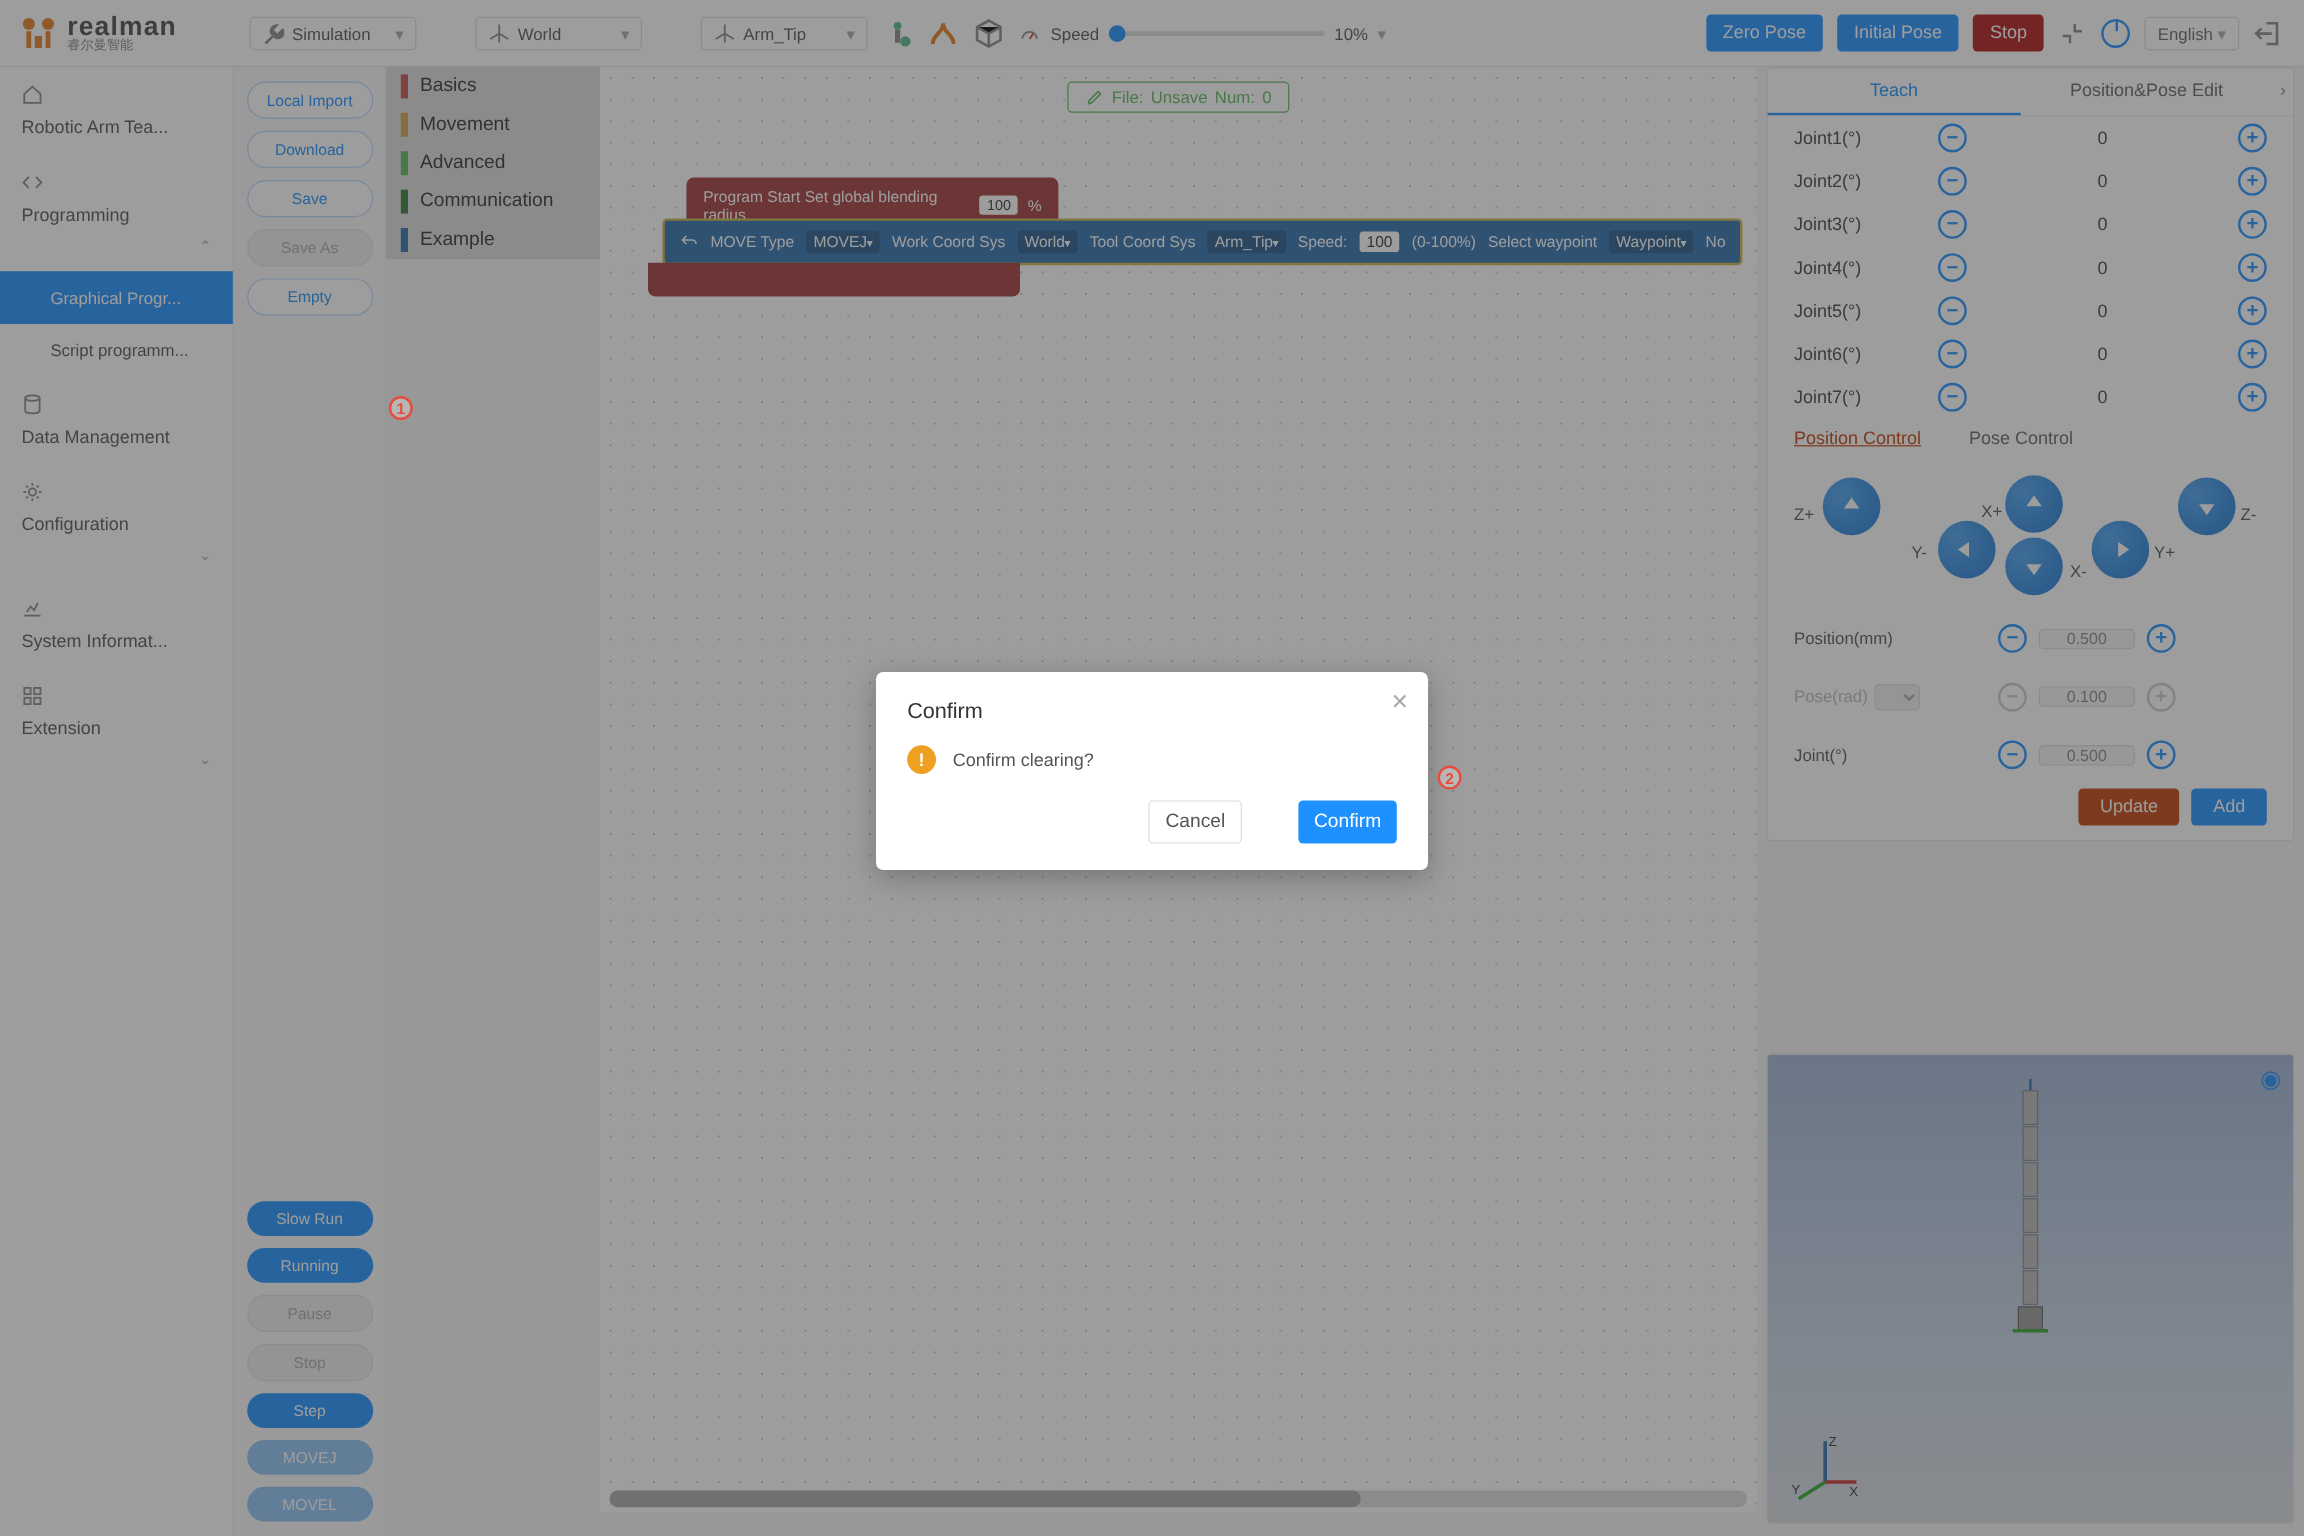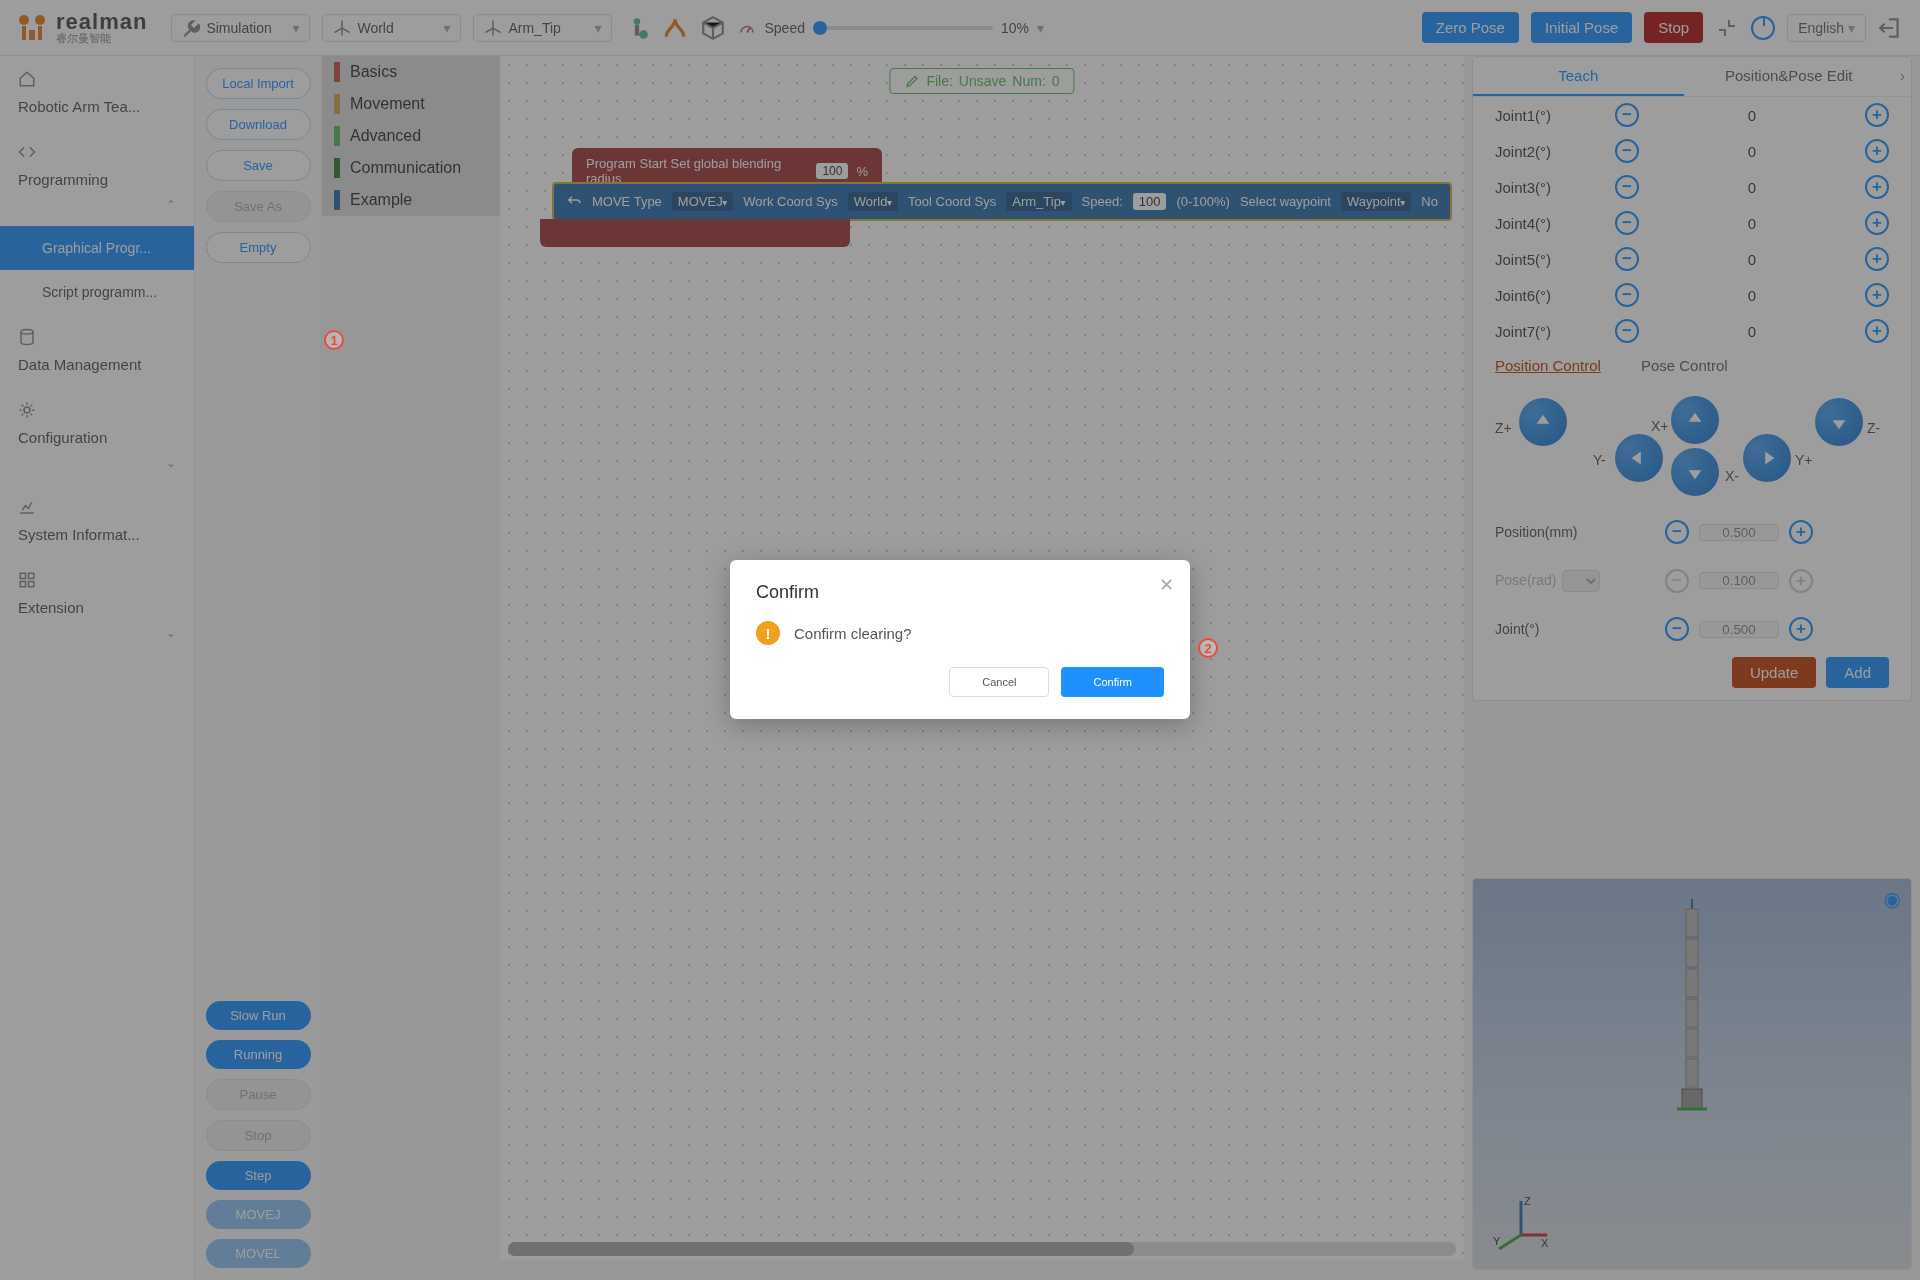--- a/index.html
+++ b/index.html
@@ -5,21 +5,21 @@
 * { box-sizing: border-box; margin: 0; padding: 0; font-family: Arial, sans-serif; }
 body { width: 1920px; height: 1280px; overflow: hidden; background: #f5f5f5; position: relative; }
 
 
 .topbar { height: 56px; background: #fff; border-bottom: 1px solid #e5e5e5; display: flex; align-items: center; padding: 0 16px; gap: 12px; }
 .logo { display: flex; align-items: center; gap: 8px; margin-right: 12px; }
 .logo-icon { width: 32px; height: 32px; }
 .logo-text { display: flex; flex-direction: column; line-height: 1; }
 .logo-text .l1 { font-size: 22px; font-weight: bold; color: #4a4a4a; letter-spacing: 1px; }
 .logo-text .l2 { font-size: 11px; color: #888; }
-.tb-group { display: flex; align-items: center; gap: 6px; padding: 4px 10px; border: 1px solid #ddd; border-radius: 4px; font-size: 14px; color: #555; background:#fff; }
+.tb-group { display: flex; align-items: center; gap: 6px; padding: 4px 10px; border: 1px solid #ddd; border-radius: 4px; font-size: 14px; color: #555; background:#fff;margin-left:37px; }
 .tb-sel { min-width: 80px; }
 .tb-icon { width: 18px; height: 18px; display:inline-block; }
 .speed-group { display: flex; align-items: center; gap: 8px; font-size: 14px; color: #555; }
 .slider { width: 180px; height: 4px; background: #ddd; border-radius: 2px; position: relative; }
 .slider-knob { width: 14px; height: 14px; border-radius: 50%; background: #1e90ff; position: absolute; top: -5px; left: 0; }
 .spacer { flex: 1; }
 .btn { padding: 7px 14px; border: none; border-radius: 4px; font-size: 15px; cursor: pointer; }
 .btn-blue { background: #1e90ff; color: #fff; }
 .btn-red { background: #b01818; color: #fff; }
 .power-icon { width: 24px; height: 24px; border: 2px solid #1e90ff; border-radius: 50%; position: relative; }
@@ -97,21 +97,21 @@
 .viewer-arm { position: absolute; top: 20px; left: 50%; transform: translateX(-50%); width: 30px; height: 220px; }
 
 
 .overlay { position: absolute; inset: 0; background: rgba(50,50,50,0.48); display: flex; align-items: flex-start; justify-content: center; }
 .dialog { margin-top: 560px; width: 460px; background: #fff; border-radius: 6px; box-shadow: 0 6px 24px rgba(0,0,0,0.25); padding: 22px 26px; position: relative; }
 .dialog h3 { font-size: 18px; color: #333; font-weight: normal; margin-bottom: 18px; }
 .dialog-close { position: absolute; top: 14px; right: 16px; color: #aaa; cursor: pointer; font-size: 18px; }
 .dialog-body { display: flex; align-items: center; gap: 14px; font-size: 15px; color: #555; margin-bottom: 22px; }
 .warn-icon { width: 24px; height: 24px; border-radius: 50%; background: #f0a020; color: #fff; display: flex; align-items: center; justify-content: center; font-weight: bold; }
 .dialog-actions { display: flex; gap: 12px; justify-content: flex-end; }
-.dlg-btn { padding: 8px 32px; border-radius: 4px; font-size: 11px; cursor: pointer; }
+.dlg-btn { padding: 8px 13px; border-radius: 4px; font-size: 16px; cursor: pointer; margin-left: 35px; }
 .dlg-cancel { background: #fff; border: 1px solid #ddd; color: #555; }
 .dlg-confirm { background: #1e90ff; border: none; color: #fff; }
 
 .chev { font-size: 10px; color: #fff; margin-left: -4px; }
 </style>
 </head>
 <body>
 
 <div class="topbar">
   <div class="logo">

